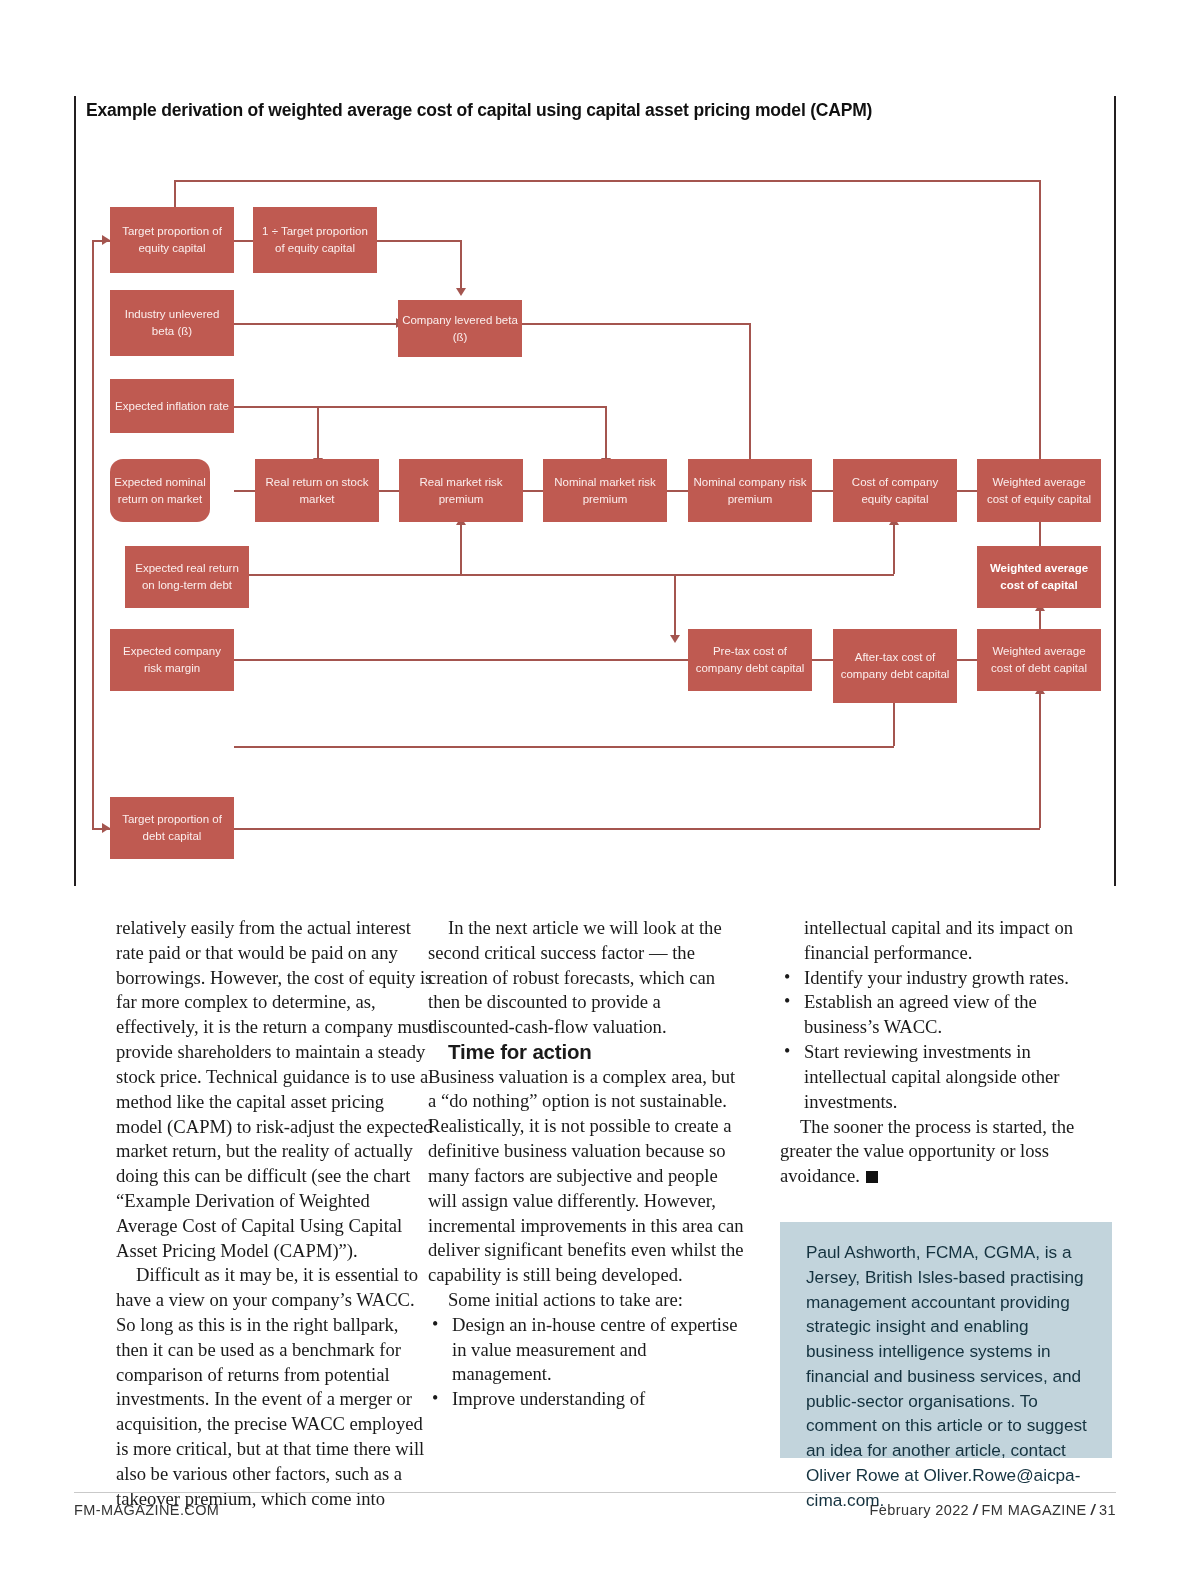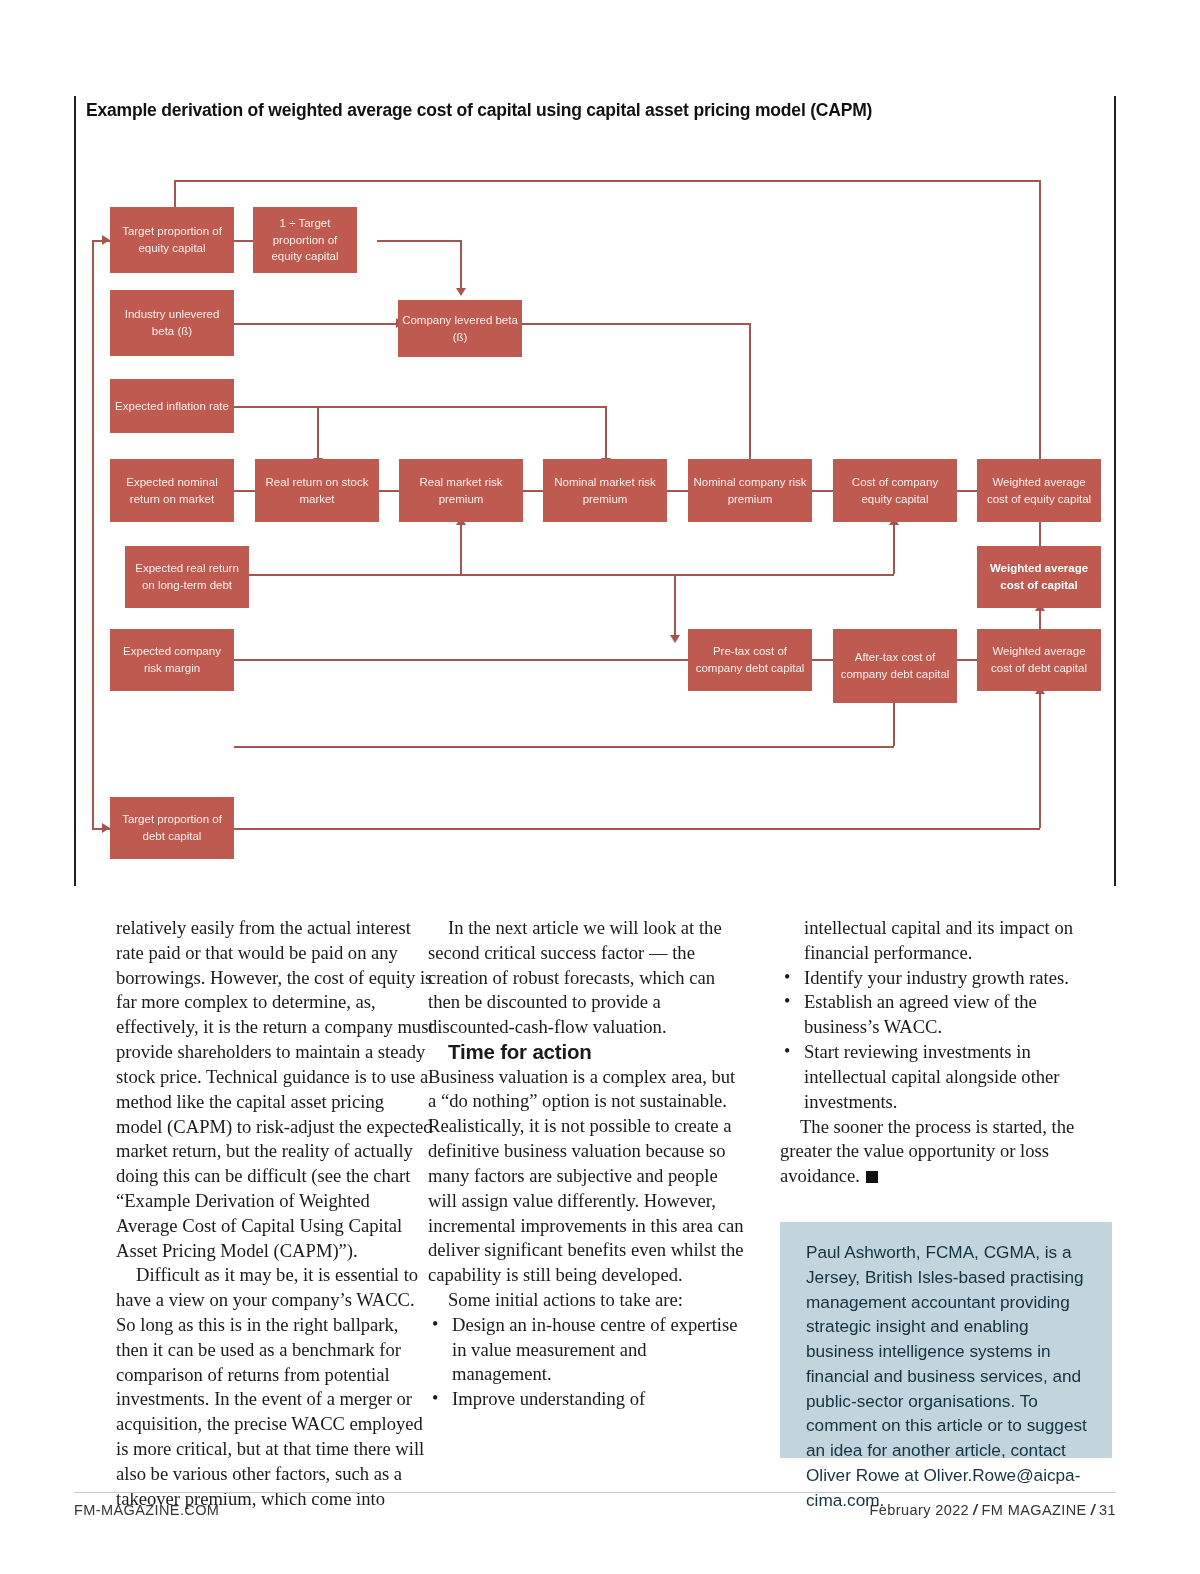--- a/index.html
+++ b/index.html
@@ -192,37 +192,37 @@
     <div class="ln lh" style="left:160px;top:678px;width:806px;"></div>
     <div class="ln lv" style="left:965px;top:541px;height:137px;"></div>
     <div class="arw arw-u" style="left:961px;top:536px;"></div>
     <div class="arw arw-r" style="left:28px;top:673px;"></div>
     <div class="ln lh" style="left:18px;top:678px;width:22px;"></div>
 
     <div class="node" style="left:36px;top:57px;width:124px;height:66px;">
       <span>Target proportion of equity capital</span>
     </div>
 
-    <div class="node" style="left:179px;top:57px;width:104px;height:66px;">
+    <div class="node" style="left:179px;top:57px;width:124px;height:66px;">
       <span>1 ÷ Target proportion of equity capital</span>
     </div>
 
     <div class="node" style="left:36px;top:140px;width:124px;height:66px;">
       <span>Industry unlevered beta (ß)</span>
     </div>
 
     <div class="node" style="left:324px;top:150px;width:124px;height:57px;">
       <span>Company levered beta  (ß)</span>
     </div>
 
     <div class="node" style="left:36px;top:229px;width:124px;height:54px;">
       <span>Expected inflation rate</span>
     </div>
 
-    <div class="node" style="left:36px;top:309px;width:124px;height:63px;">
+    <div class="node" style="left:36px;top:309px;width:100px;height:63px;border-radius:13px;">
       <span>Expected nominal return on market</span>
     </div>
 
     <div class="node" style="left:181px;top:309px;width:124px;height:63px;">
       <span>Real return on stock market</span>
     </div>
 
     <div class="node" style="left:325px;top:309px;width:124px;height:63px;">
       <span>Real market risk premium</span>
     </div>

